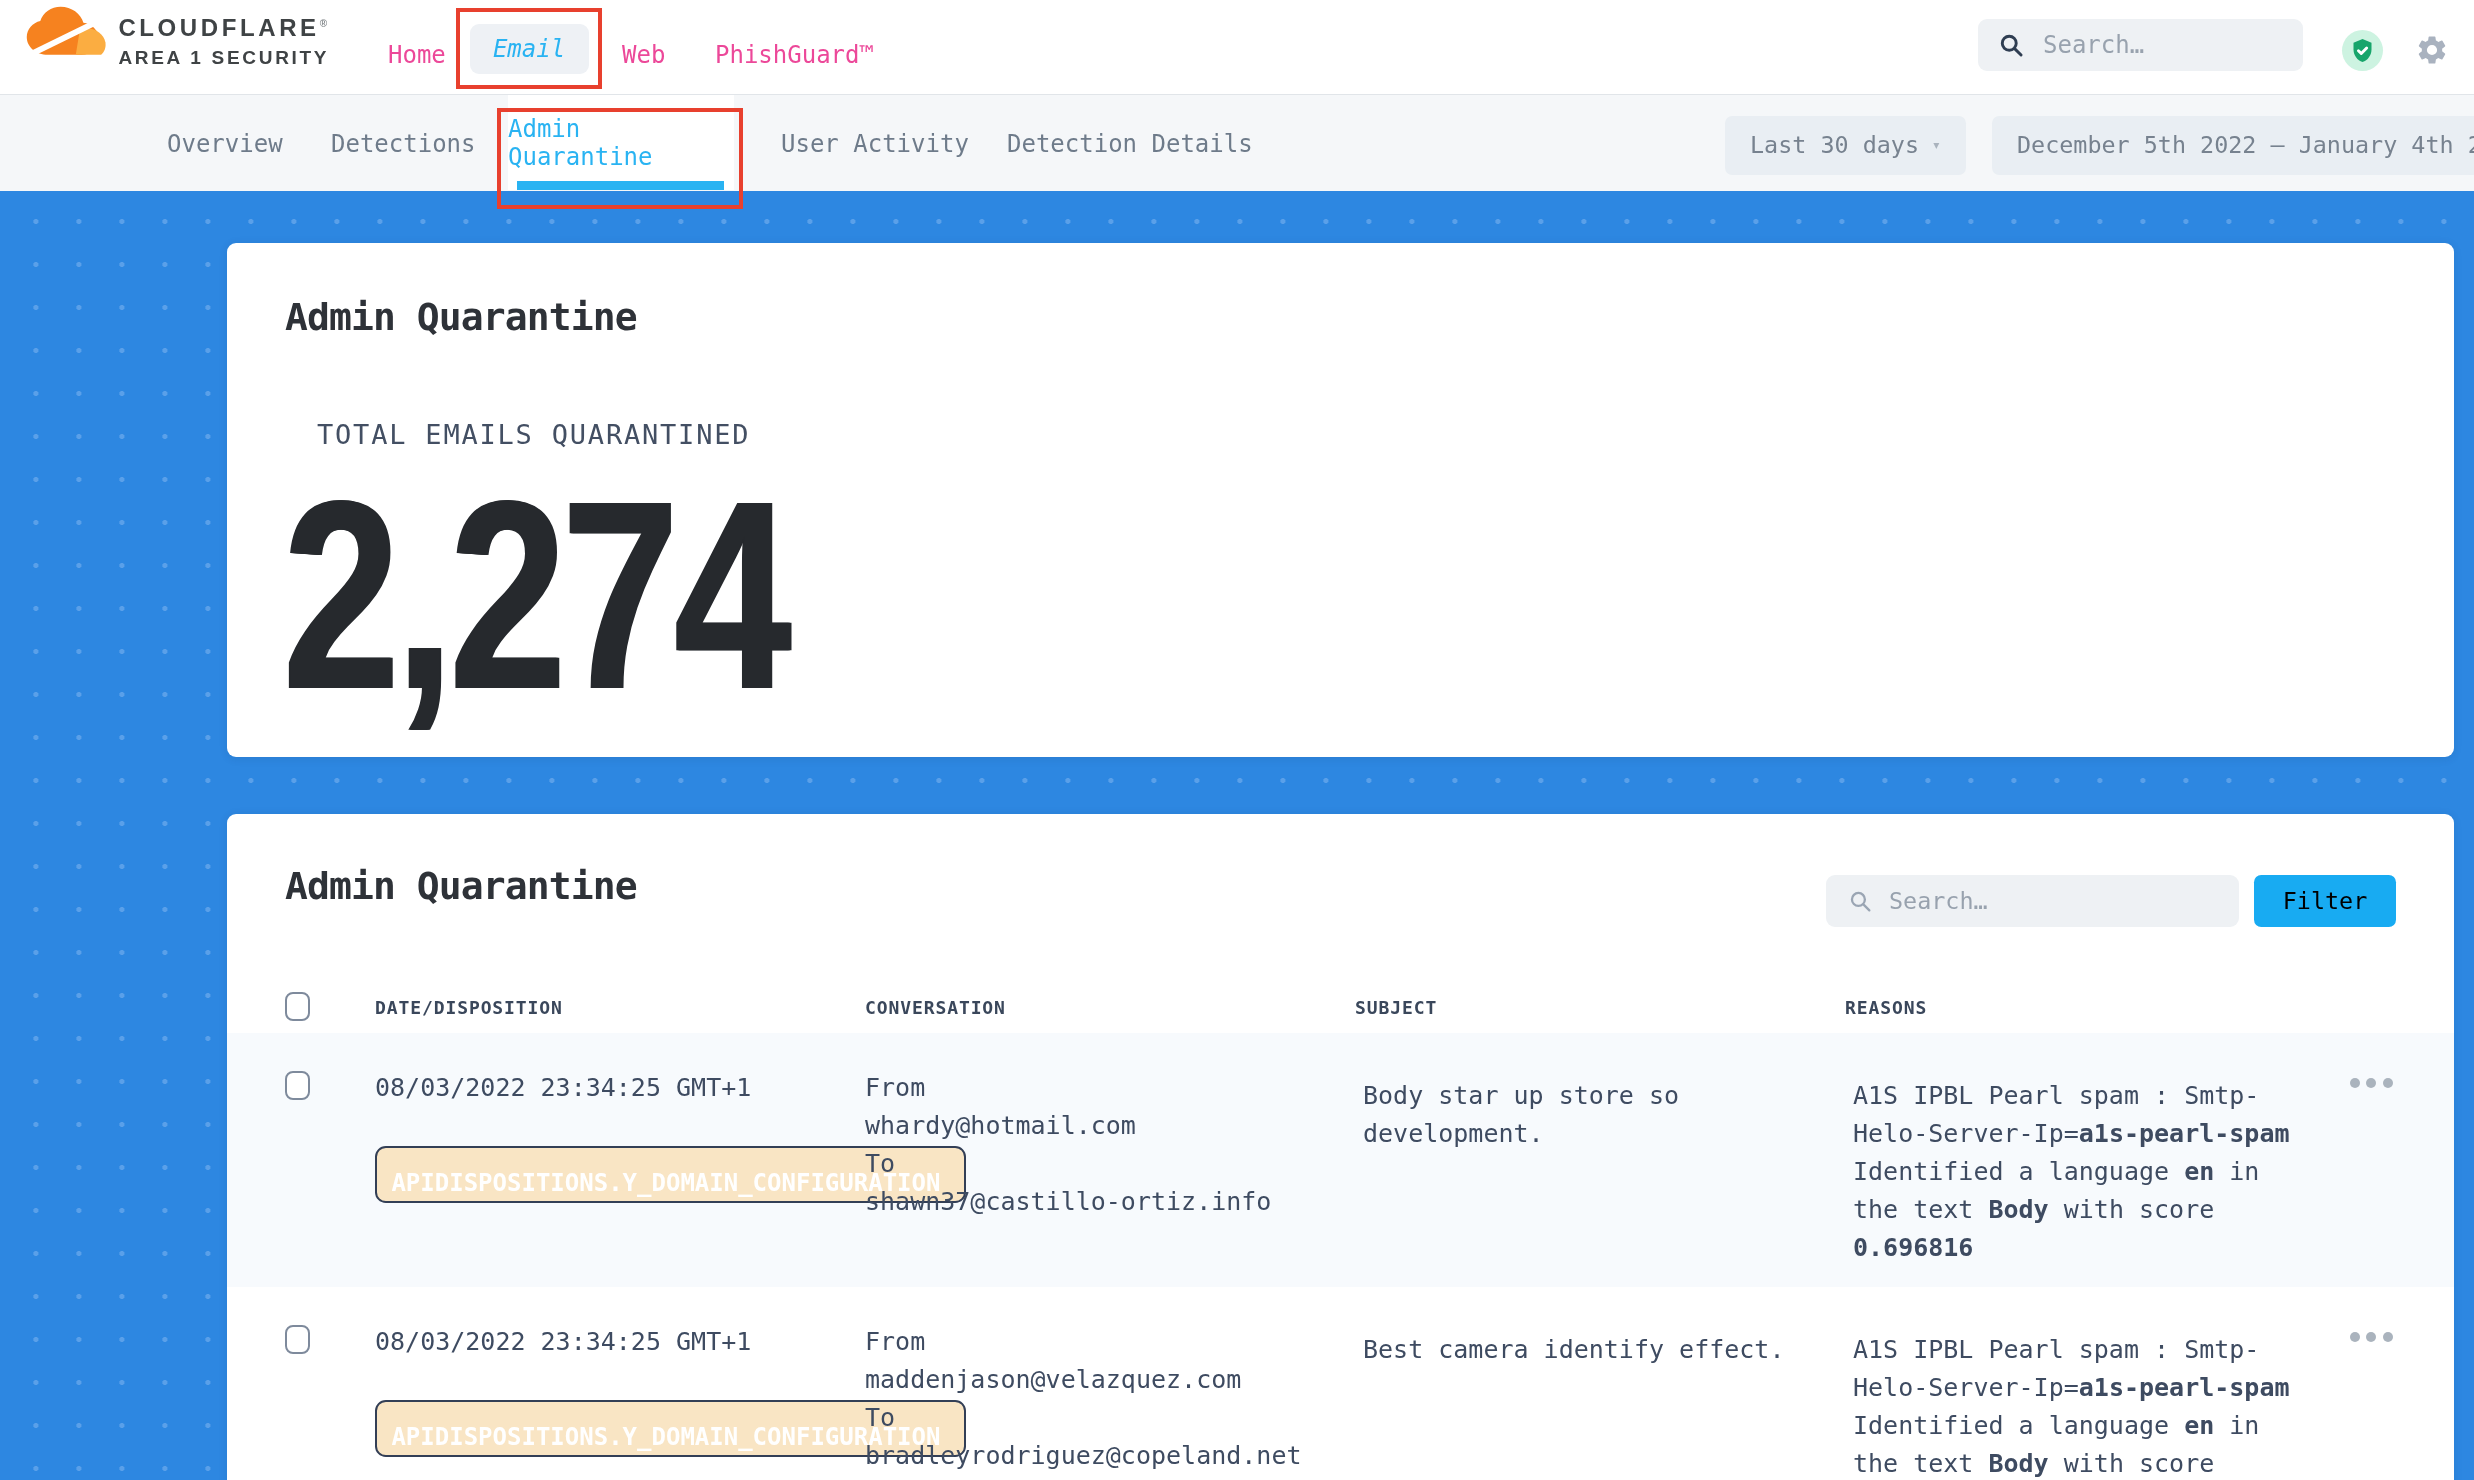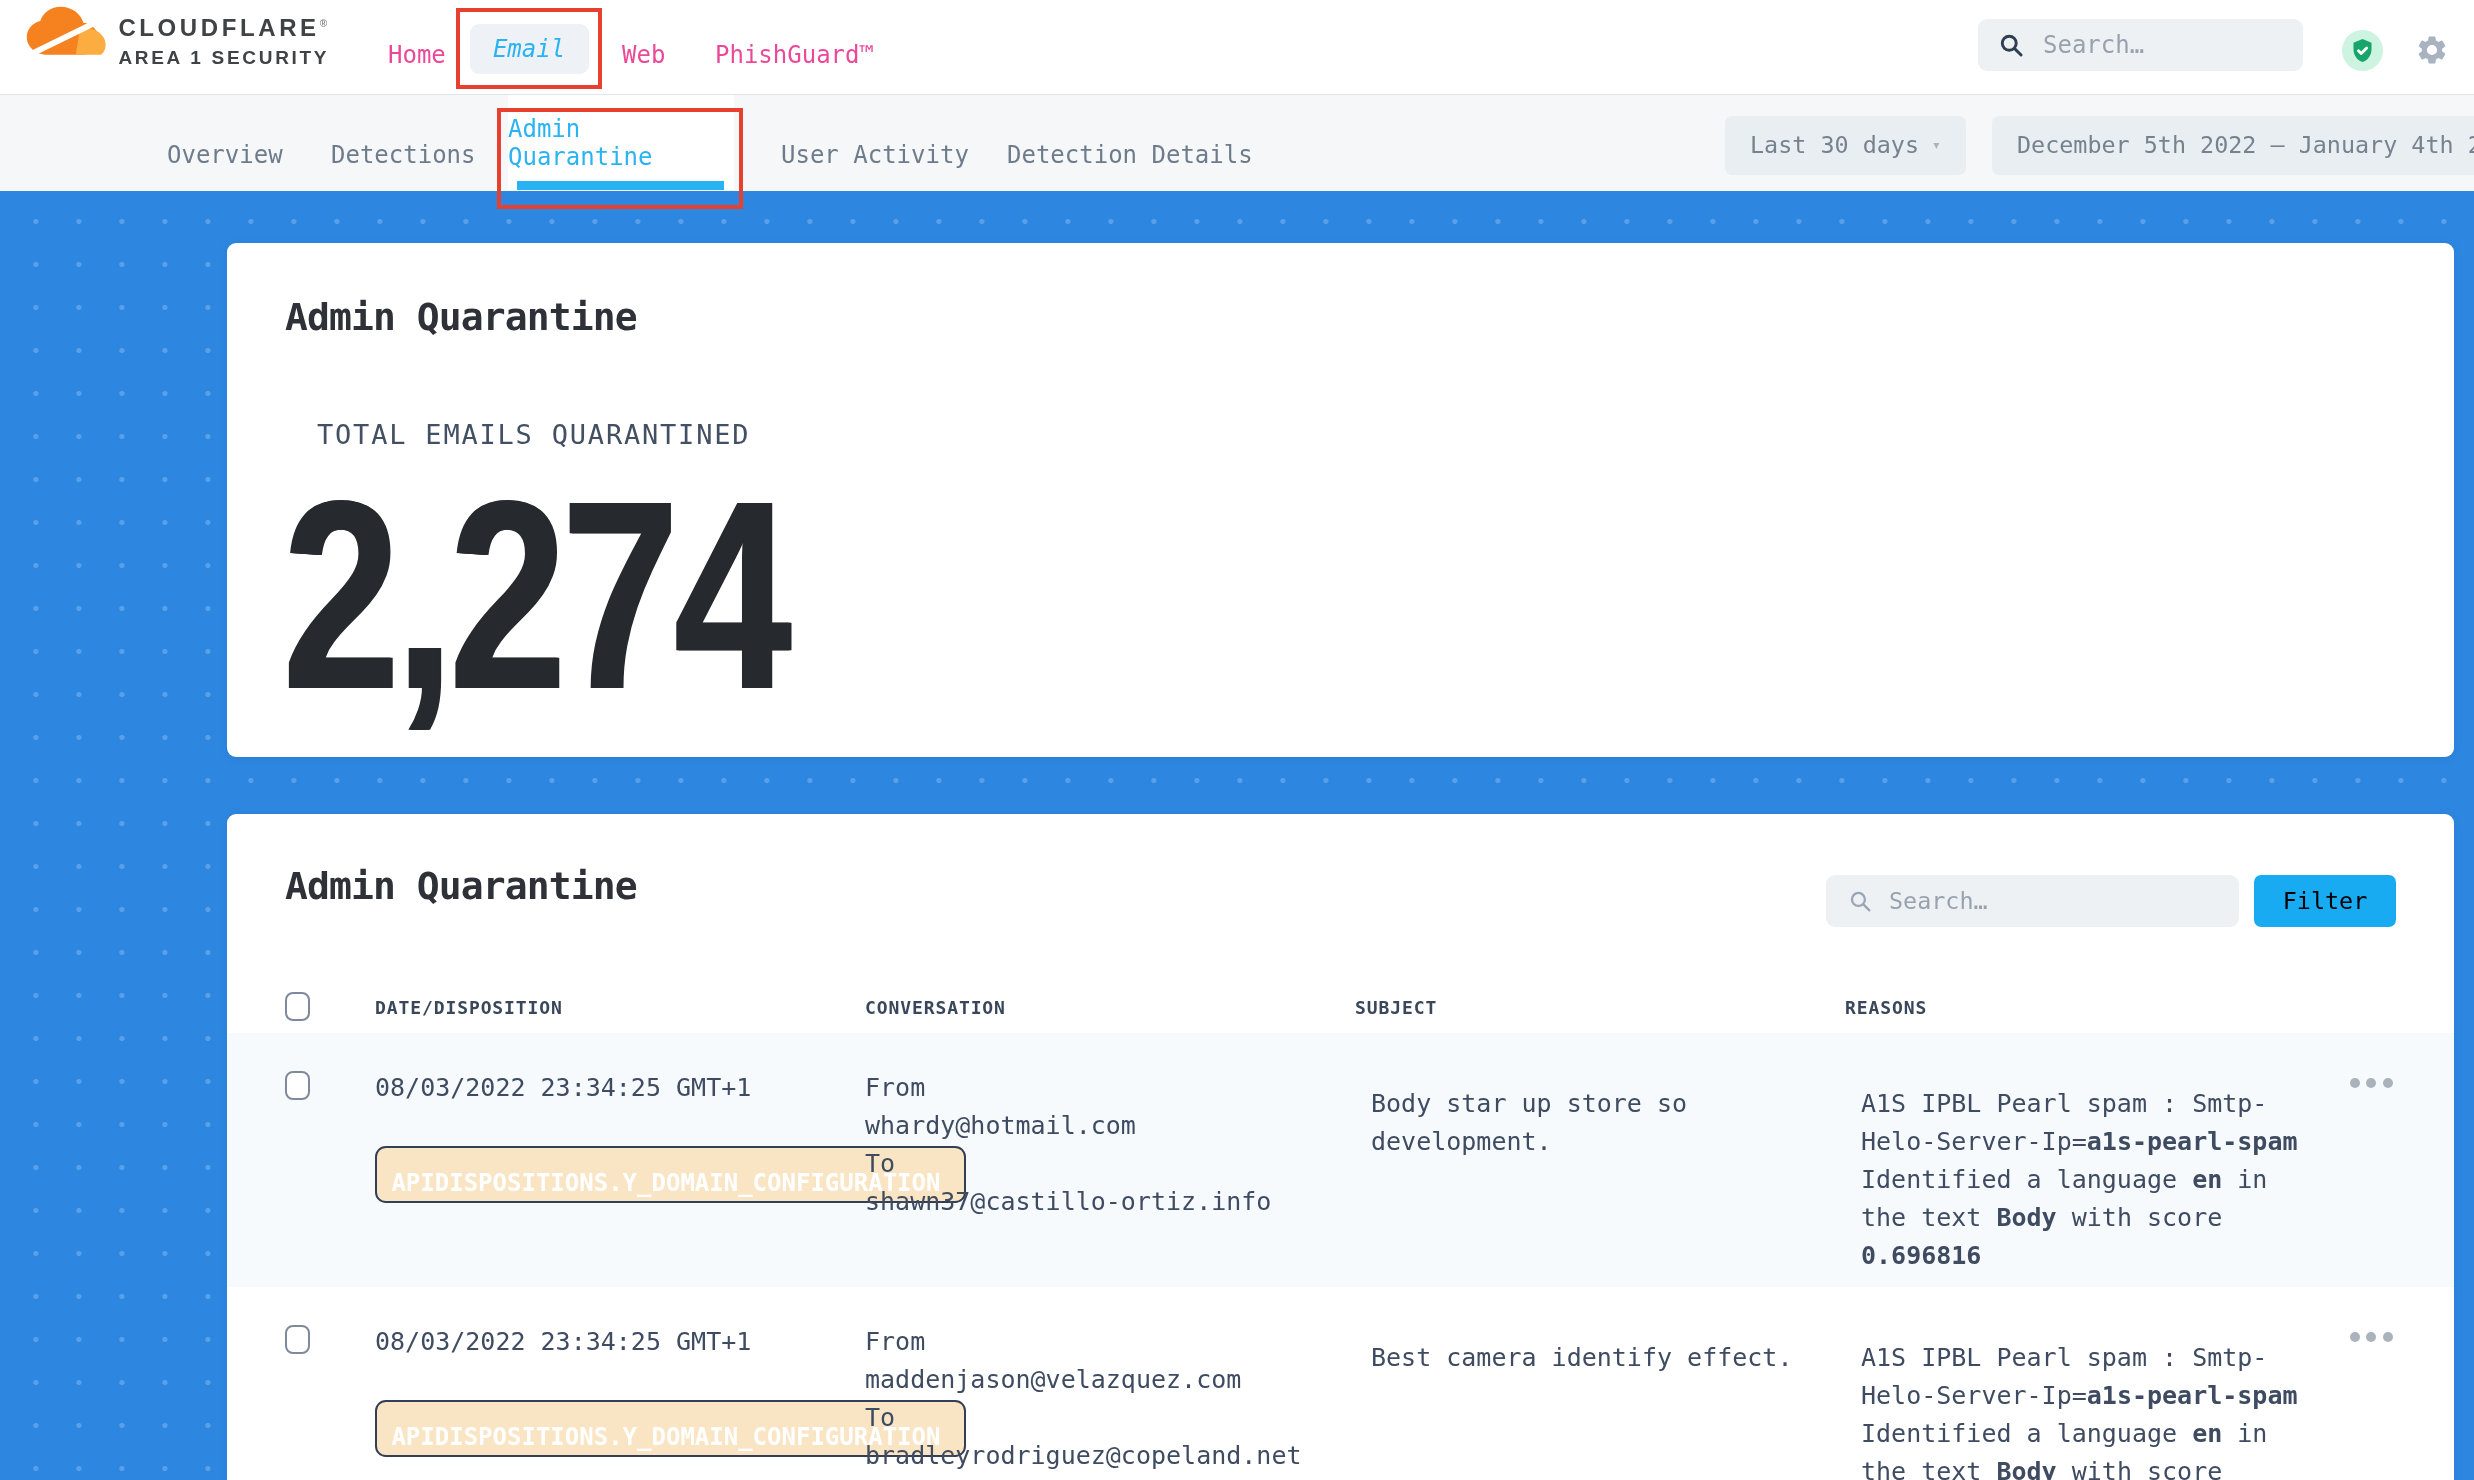--- a/index.html
+++ b/index.html
@@ -28,21 +28,21 @@
   .top-search svg{flex:0 0 auto;}
   .top-search input{border:none;background:transparent;outline:none;margin-left:16px;width:234px;
     font-family:"DejaVu Sans Mono","Liberation Mono",monospace;font-size:24px;color:#3e4b61;}
   .top-search input::placeholder{color:#98a2ae;}
 
   .status-badge{position:absolute;left:2342px;top:30px;width:41px;height:41px;border-radius:50%;background:#cdf3e1;display:flex;align-items:center;justify-content:center;cursor:pointer;}
   .gear{position:absolute;left:2415px;top:33px;width:34px;height:34px;cursor:pointer;}
 
   
   .subnav{position:absolute;left:0;top:94px;width:2475px;height:97px;background:#f5f7f9;border-top:1.8px solid #e1e5e9;box-sizing:border-box;z-index:15;}
-  .subtab{position:absolute;top:12px;height:95px;display:flex;align-items:center;font-size:24px;color:#6e7b8a;cursor:pointer;z-index:2;}
+  .subtab{position:absolute;top:1px;height:95px;display:flex;align-items:center;font-size:24px;color:#6e7b8a;cursor:pointer;z-index:2;}
   .active-tab-pill{position:absolute;left:508px;top:0;width:226px;height:95px;background:#ffffff;display:flex;align-items:center;justify-content:center;z-index:1;cursor:pointer;}
   .active-tab-pill .tab-label{color:#29b3f2;font-size:24px;}
   .active-underline{position:absolute;left:9px;bottom:0;width:207px;height:9px;background:#29b3f2;}
   .annot-tab{left:497px;top:12.6px;width:246px;height:101px;z-index:6;}
   .pill-btn{position:absolute;top:20.7px;height:59px;background:#e9eef3;border-radius:7.2px;display:flex;align-items:center;color:#77828f;font-size:23.4px;padding:0 25px;box-sizing:border-box;cursor:pointer;white-space:nowrap;}
   .pill-range{left:1725px;width:241px;justify-content:space-between;}
   .pill-caret{color:#aab3bd;font-size:15.3px;margin-left:12.6px;}
   .pill-dates{left:1992px;width:575px;}
 
   
@@ -83,21 +83,21 @@
   .trow.r2{height:467px;}
 
   .checkbox{width:25px;height:29px;border:2.7px solid #7e8a9c;border-radius:8px;background:#fff;box-sizing:border-box;display:inline-block;cursor:pointer;margin-top:1.8px;}
 
   .cell{font-size:25px;color:#3e4b61;line-height:38px;}
   .cell-date{position:relative;}
   .disposition-badge{position:absolute;left:0;top:77px;width:591px;height:57px;background:#f9e5c4;border:2.7px solid #333f56;border-radius:10.8px;
     box-sizing:border-box;display:flex;align-items:center;overflow:hidden;z-index:1;}
   .disposition-badge span{color:#ffffff;font-weight:bold;font-size:24px;white-space:nowrap;padding:0 14.4px;margin-top:16px;}
   .cell-conv{position:relative;z-index:2;}
-  .cell-subject p,.cell-reasons p{margin:16px;width:449px;}
+  .cell-subject p,.cell-reasons p{margin:8px;width:449px;}
   .cell-reasons .b{font-weight:bold;}
   .row-menu{display:flex;gap:6.3px;margin-left:56px;margin-top:9px;cursor:pointer;height:10.8px;align-items:center;}
   .row-menu i{width:10px;height:10px;border-radius:50%;background:#aab3bd;display:inline-block;}
 </style>
 </head>
 <body>
 
 <div class="screen">
 
   <header class="topbar">

